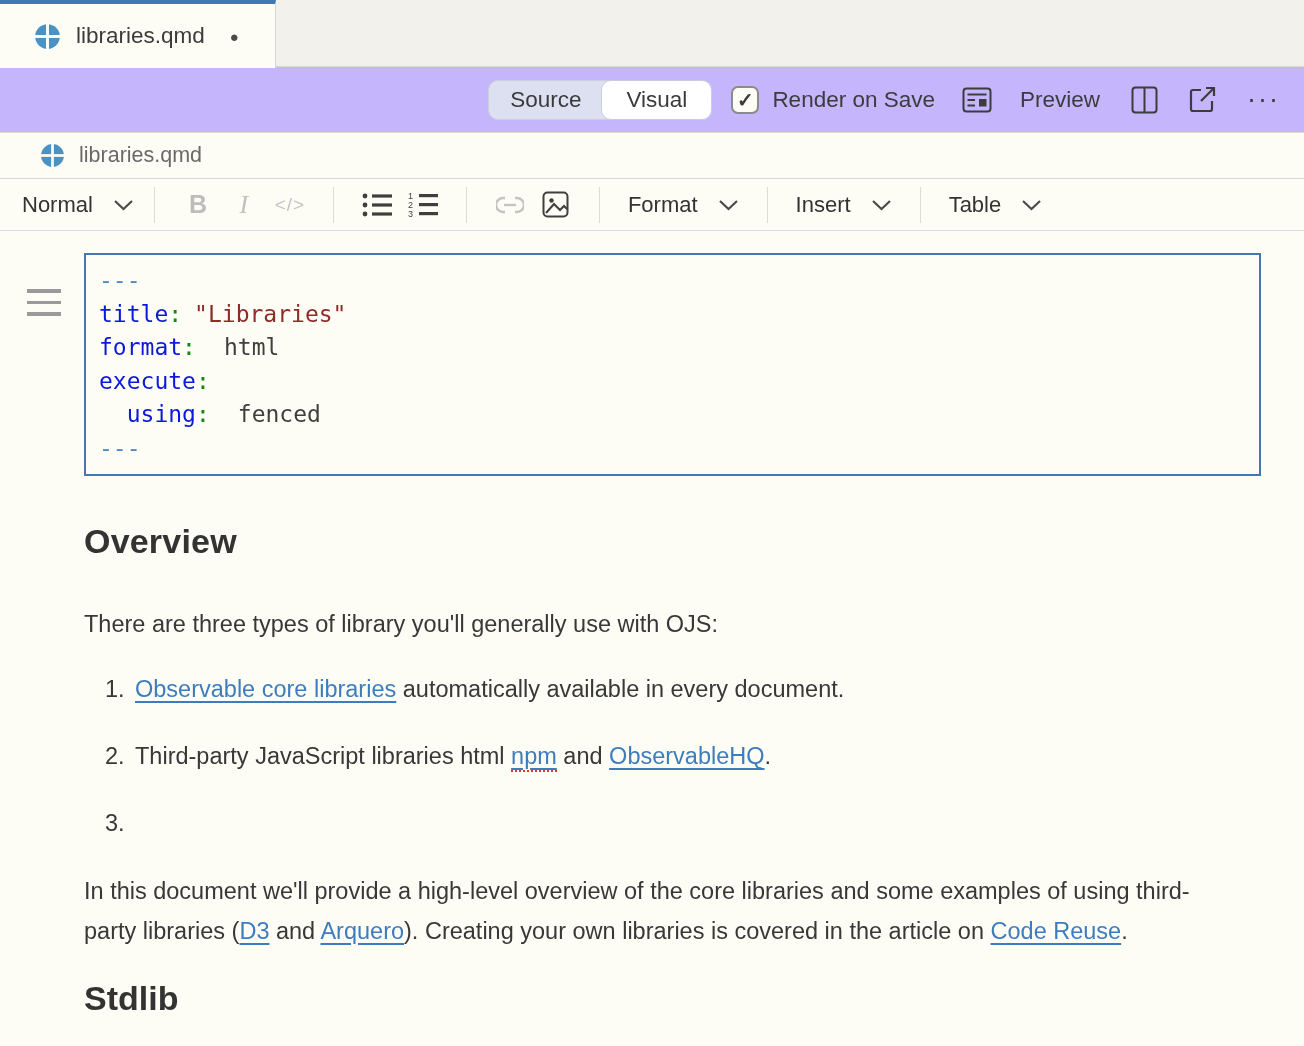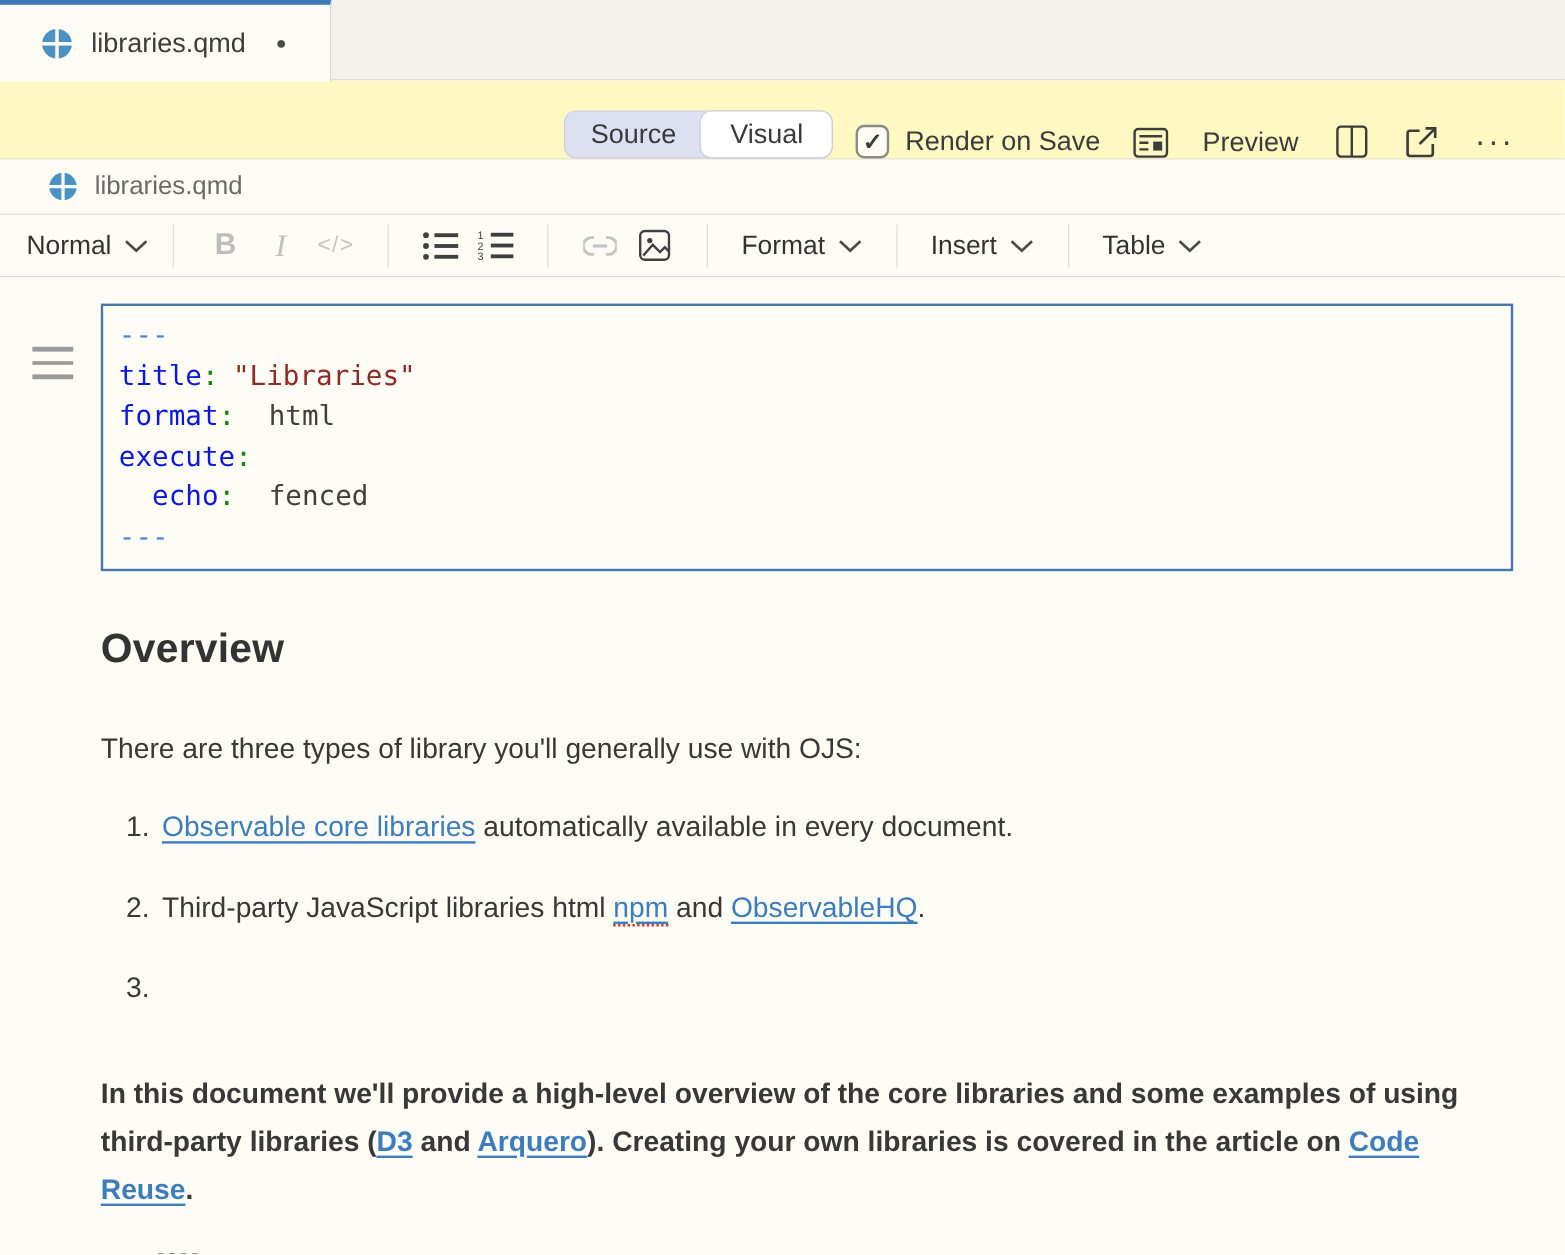--- a/index.html
+++ b/index.html
@@ -16,22 +16,22 @@
     width:276px; height:68px; background:#fdfdf6;
     border-top:4px solid #3d7ab5; border-right:1px solid #d7d7d1;
     display:flex; align-items:center; padding:0 18px 0 34px; gap:15px;
     font-size:22.5px; color:#3c3c3c; position:relative; z-index:2; cursor:pointer;
   }
   .q-icon { flex:0 0 auto; display:block; }
   .mod-dot { font-size:15px; color:#4a4a4a; margin-left:10px; }
 
   
   .toolbar {
-    height:66px; display:flex; align-items:flex-end; justify-content:flex-end;
-    padding-right:42px; border-bottom:1px solid #dedcd5; background:#fef9c3;
+    height:66px; display:flex; align-items:center; justify-content:flex-end;
+    padding-right:24px; border-bottom:1px solid #dedcd5; background:#c4b5fd;
   }
   .mode-toggle {
     display:flex; align-items:stretch; background:#dde0f0;
     border:1px solid #ccCFe0; border-radius:10px; height:40px; cursor:pointer;
   }
   .seg { display:flex; align-items:center; padding:0 21px; font-size:22.5px; color:#3a3a3a; }
   .seg-visual { background:#ffffff; border:1px solid #c9ccda; border-radius:10px; margin:-1px; padding:0 24px; }
   .cb-group { display:flex; align-items:center; gap:13px; margin-left:19px; cursor:pointer; }
   .checkbox {
     width:28px; height:28px; border:2px solid #8b8b8b; border-radius:7px;
@@ -48,21 +48,21 @@
   .breadcrumb {
     height:46px; display:flex; align-items:center; gap:14px; padding-left:40px;
     border-bottom:1px solid #d9d9d3; color:#6a6a6a; font-size:21.5px; background:#fdfdf6;
   }
 
   
   .fmtbar {
     height:52px; display:flex; align-items:center; padding-left:22px;
     border-bottom:1px solid #dcdde6; background:#fdfdf6; font-size:22px;
   }
-  .ft-btn { background:none; border:none; display:flex; align-items:center; gap:10px;
+  .ft-btn { background:none; border:none; display:flex; align-items:center; gap:20px;
             font-size:22px; color:#333; padding:0; cursor:pointer; font-family:inherit; }
   .sep { width:1px; height:36px; background:#dddcd5; margin:0 20px; }
   .glyph-btn { width:46px; display:flex; justify-content:center; }
   .g-bold { font-weight:800; font-size:25px; color:#bdbdbd; }
   .g-italic { font-family:"Liberation Serif", serif; font-style:italic; font-size:26px; color:#c0c0c0; }
   .g-code { font-size:19px; color:#c4c4c4; letter-spacing:1px; }
   .dd-gap { margin:0 8px; }
 
   
   .content { position:relative; padding:22px 44px 0 84px; height:814px; overflow:hidden; }
@@ -81,21 +81,21 @@
   .y-str  { color:#8f2b26; margin-left:12px; }
   .y-val  { color:#3f3f3f; margin-left:28px; }
 
   h1 { font-size:34px; font-weight:700; color:#333; margin:46px 0 0 0; letter-spacing:0.2px; }
   .para { font-size:23.5px; line-height:40px; color:#383838; margin:43px 0 0 0; max-width:1150px; }
   .doc-list { margin:25px 0 0 21px; padding:0; list-style:none; }
   .doc-list li { display:flex; font-size:23.5px; line-height:40px; color:#383838; margin-bottom:27px; }
   .marker { min-width:30px; }
   a.doc-link { color:#3e7dbd; text-decoration:underline; text-underline-offset:4px; cursor:pointer; }
   a.spell-error { border-bottom:2.5px dotted #cf3a2d; padding-bottom:1px; }
-  .closing { margin-top:48px;font-weight:bold; }
+  .closing { margin-top:28px; }
   h2.cut { font-size:34px; font-weight:700; color:#333; margin:28px 0 0 0; }
 </style>
 </head>
 <body>
 
 <div class="tabstrip">
   <div class="tab">
     <svg class="q-icon" width="27" height="27" viewBox="0 0 24 24">
       <circle cx="12" cy="12" r="11" fill="#4b92c3"></circle>
       <rect x="10.7" y="0" width="2.6" height="24" fill="#fdfdf6"></rect>
@@ -249,21 +249,21 @@
     <span></span>
       <span></span>
       <span></span>
   </div>
 
   <div class="yaml-block">
     <div class="y-line"><span class="y-dash">---</span></div>
     <div class="y-line"><span class="y-key">title</span><span class="y-colon">:</span><span class="y-str">"Libraries"</span></div>
     <div class="y-line"><span class="y-key">format</span><span class="y-colon">:</span><span class="y-val">html</span></div>
     <div class="y-line"><span class="y-key">execute</span><span class="y-colon">:</span></div>
-    <div class="y-line"><span class="y-key">  echo</span><span class="y-colon">:</span><span class="y-val">fenced</span></div>
+    <div class="y-line"><span class="y-key">  using</span><span class="y-colon">:</span><span class="y-val">fenced</span></div>
     <div class="y-line"><span class="y-dash">---</span></div>
   </div>
 
   <h1>Overview</h1>
 
   <p class="para">There are three types of library you'll generally use with OJS:</p>
 
   <ol class="doc-list">
     <li>
       <span class="marker">1.</span>

